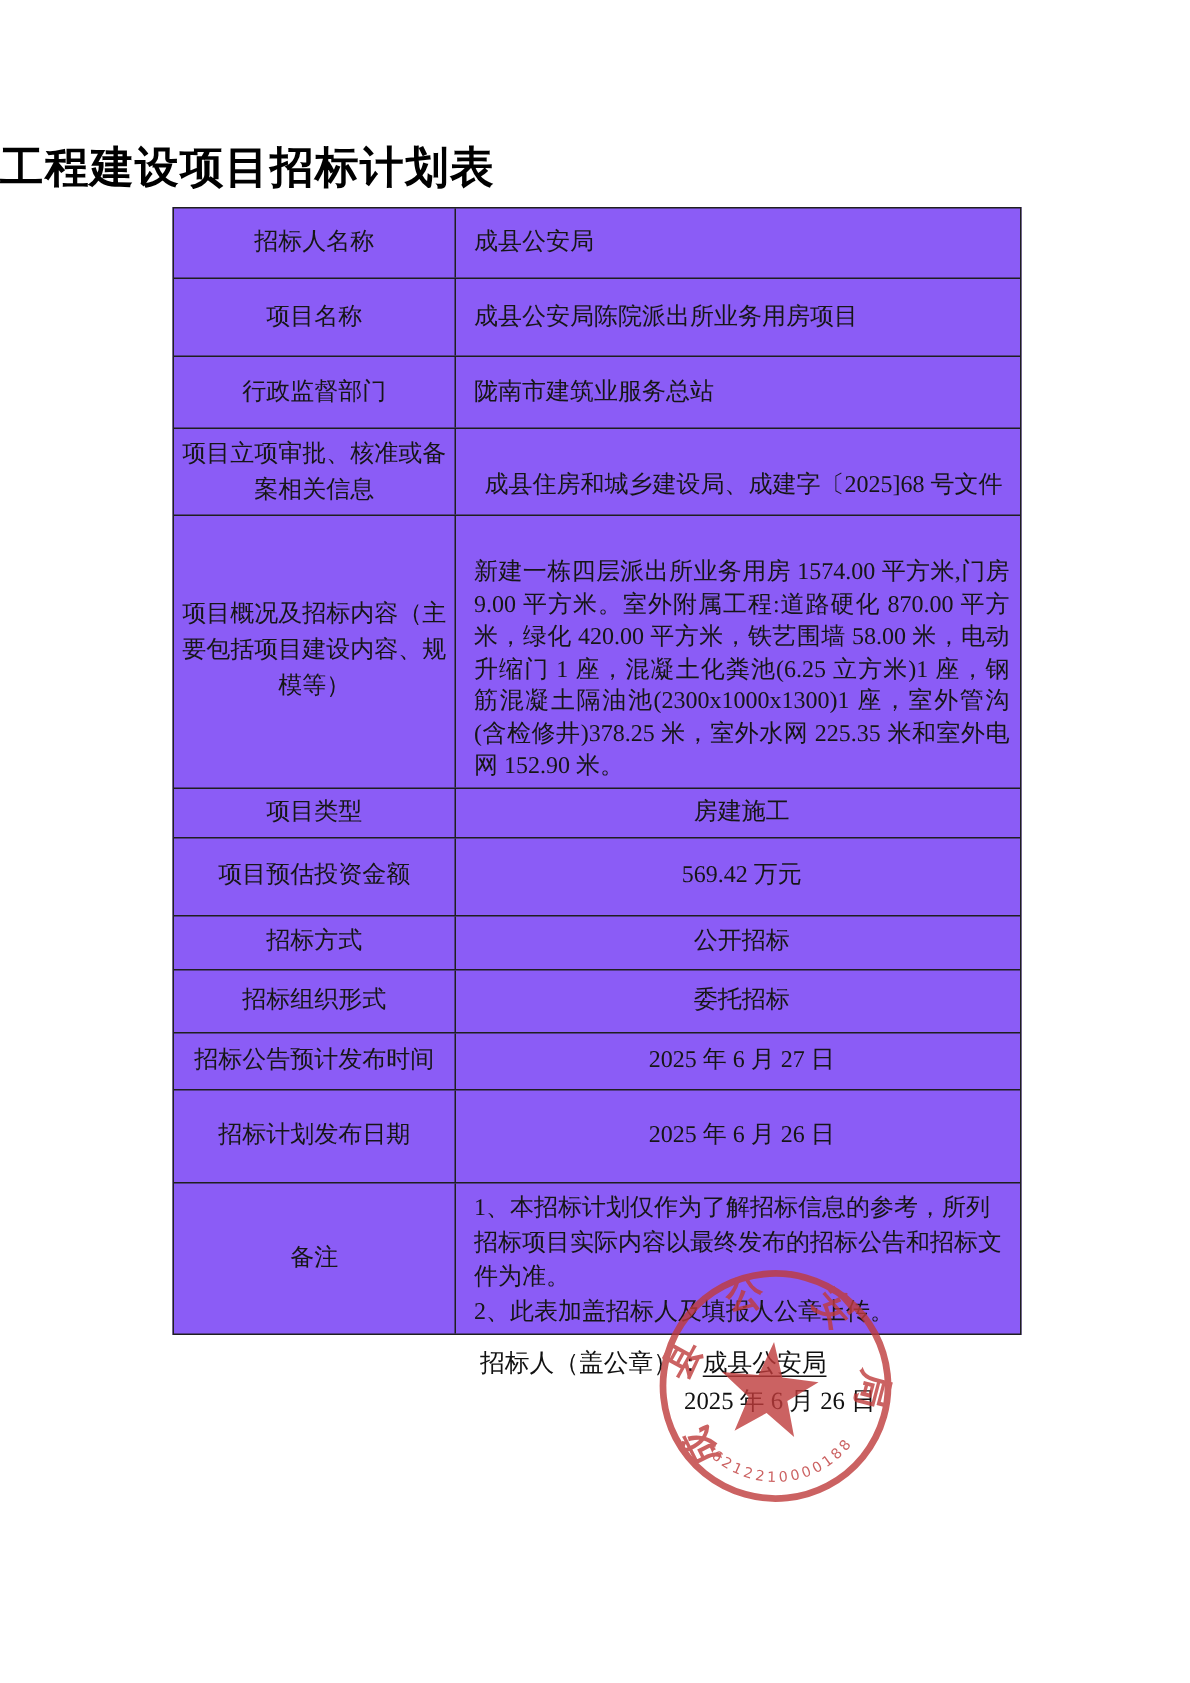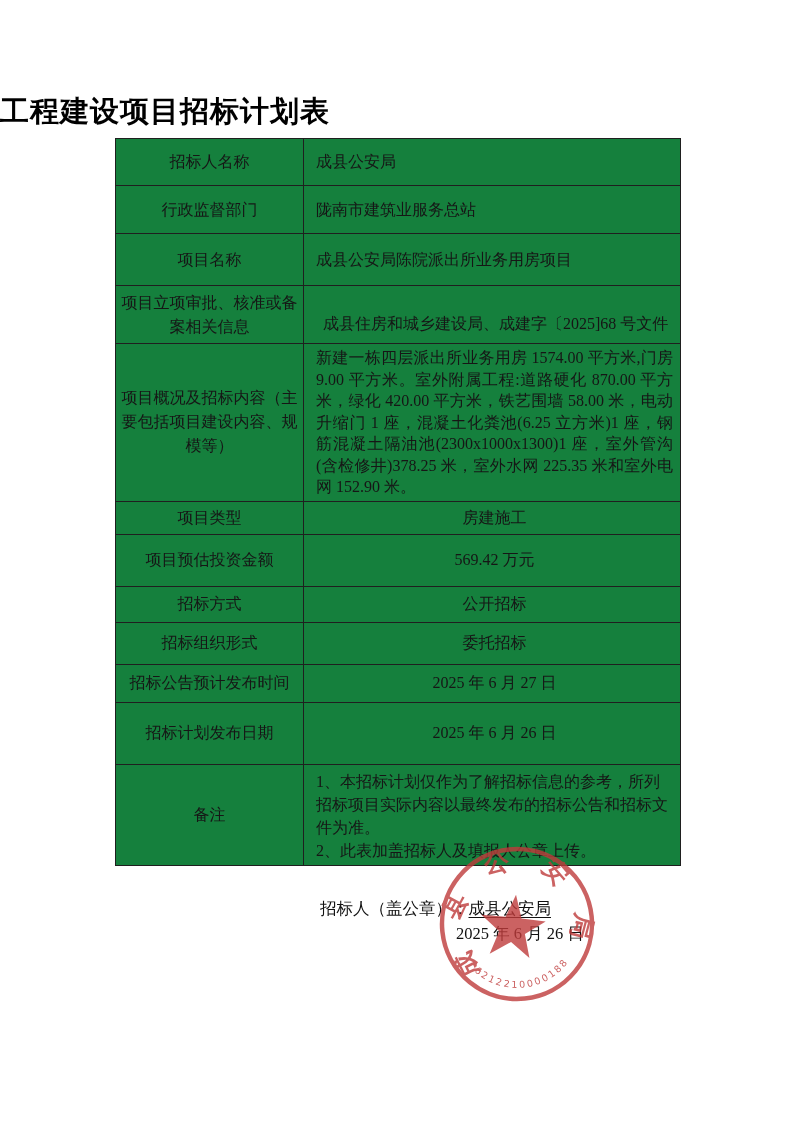--- a/index.html
+++ b/index.html
@@ -7,36 +7,36 @@
     width:793px;height:1122px;background:#ffffff;position:relative;
     font-family:"Liberation Serif","DejaVu Serif",serif;color:#161616;
     overflow:hidden;
   }
   .doc-title{
     margin:0;padding-top:92px;text-align:left;
     font-size:29px;font-weight:bold;letter-spacing:1px;color:#000;
   }
   .bid-table{
     position:absolute;left:115px;top:138px;width:566px;
-    border:1.6px solid #1f1f1f;box-sizing:border-box;background:#15803d;
+    border:1.6px solid #1f1f1f;box-sizing:border-box;background:#8b5cf6;
   }
   .t-row{display:flex;border-top:1.4px solid #1f1f1f;box-sizing:border-box;}
   .t-row:first-child{border-top:none;}
   .cell-l{
     flex:0 0 188px;width:188px;border-right:1.4px solid #1f1f1f;box-sizing:border-box;
     display:flex;align-items:center;justify-content:center;
     text-align:center;font-size:16px;line-height:24px;padding:2px 3px;
   }
   .cell-v{
     flex:1;display:flex;align-items:center;box-sizing:border-box;
     font-size:16px;line-height:21.5px;padding:3px 7px 3px 12px;
   }
   .cell-v.center{justify-content:center;text-align:center;}
   .cell-v.bottom{align-items:flex-end;padding-left:19px;padding-bottom:9px;}
-  .cell-v.justify{text-align:justify;}
+  .cell-v.justify{text-align:justify;margin-top:24px;}
   .cell-v.prelines{white-space:pre-line;line-height:23px;align-items:flex-start;padding-top:5px;}
   .footer-block{
     position:absolute;left:320px;top:896px;font-size:16.5px;line-height:25px;color:#111;
   }
   .signer-name{text-decoration:underline;text-underline-offset:3px;}
   .date-line{padding-left:136px;}
   .seal{
     position:absolute;left:427px;top:830px;width:181px;height:181px;
     opacity:0.80;z-index:5;pointer-events:none;
   }
@@ -52,28 +52,28 @@
 
 <h1 class="doc-title">工程建设项目招标计划表</h1>
 
 <div class="bid-table">
 
   <div class="t-row" style="min-height:46px;">
     <div class="cell-l">招标人名称</div>
     <div class="cell-v">成县公安局</div>
   </div>
 
+  <div class="t-row" style="min-height:52px;">
+    <div class="cell-l">项目名称</div>
+    <div class="cell-v">成县公安局陈院派出所业务用房项目</div>
+  </div>
+
   <div class="t-row" style="min-height:48px;">
     <div class="cell-l">行政监督部门</div>
     <div class="cell-v">陇南市建筑业服务总站</div>
-  </div>
-
-  <div class="t-row" style="min-height:52px;">
-    <div class="cell-l">项目名称</div>
-    <div class="cell-v">成县公安局陈院派出所业务用房项目</div>
   </div>
 
   <div class="t-row" style="min-height:58px;">
     <div class="cell-l">项目立项审批、核准或备案相关信息</div>
     <div class="cell-v bottom">成县住房和城乡建设局、成建字〔2025]68 号文件</div>
   </div>
 
   <div class="t-row" style="min-height:147px;">
     <div class="cell-l">项目概况及招标内容（主要包括项目建设内容、规模等）</div>
     <div class="cell-v justify">新建一栋四层派出所业务用房 1574.00 平方米,门房 9.00 平方米。室外附属工程:道路硬化 870.00 平方米，绿化 420.00 平方米，铁艺围墙 58.00 米，电动升缩门 1 座，混凝土化粪池(6.25 立方米)1 座，钢筋混凝土隔油池(2300x1000x1300)1 座，室外管沟(含检修井)378.25 米，室外水网 225.35 米和室外电网 152.90 米。</div>

